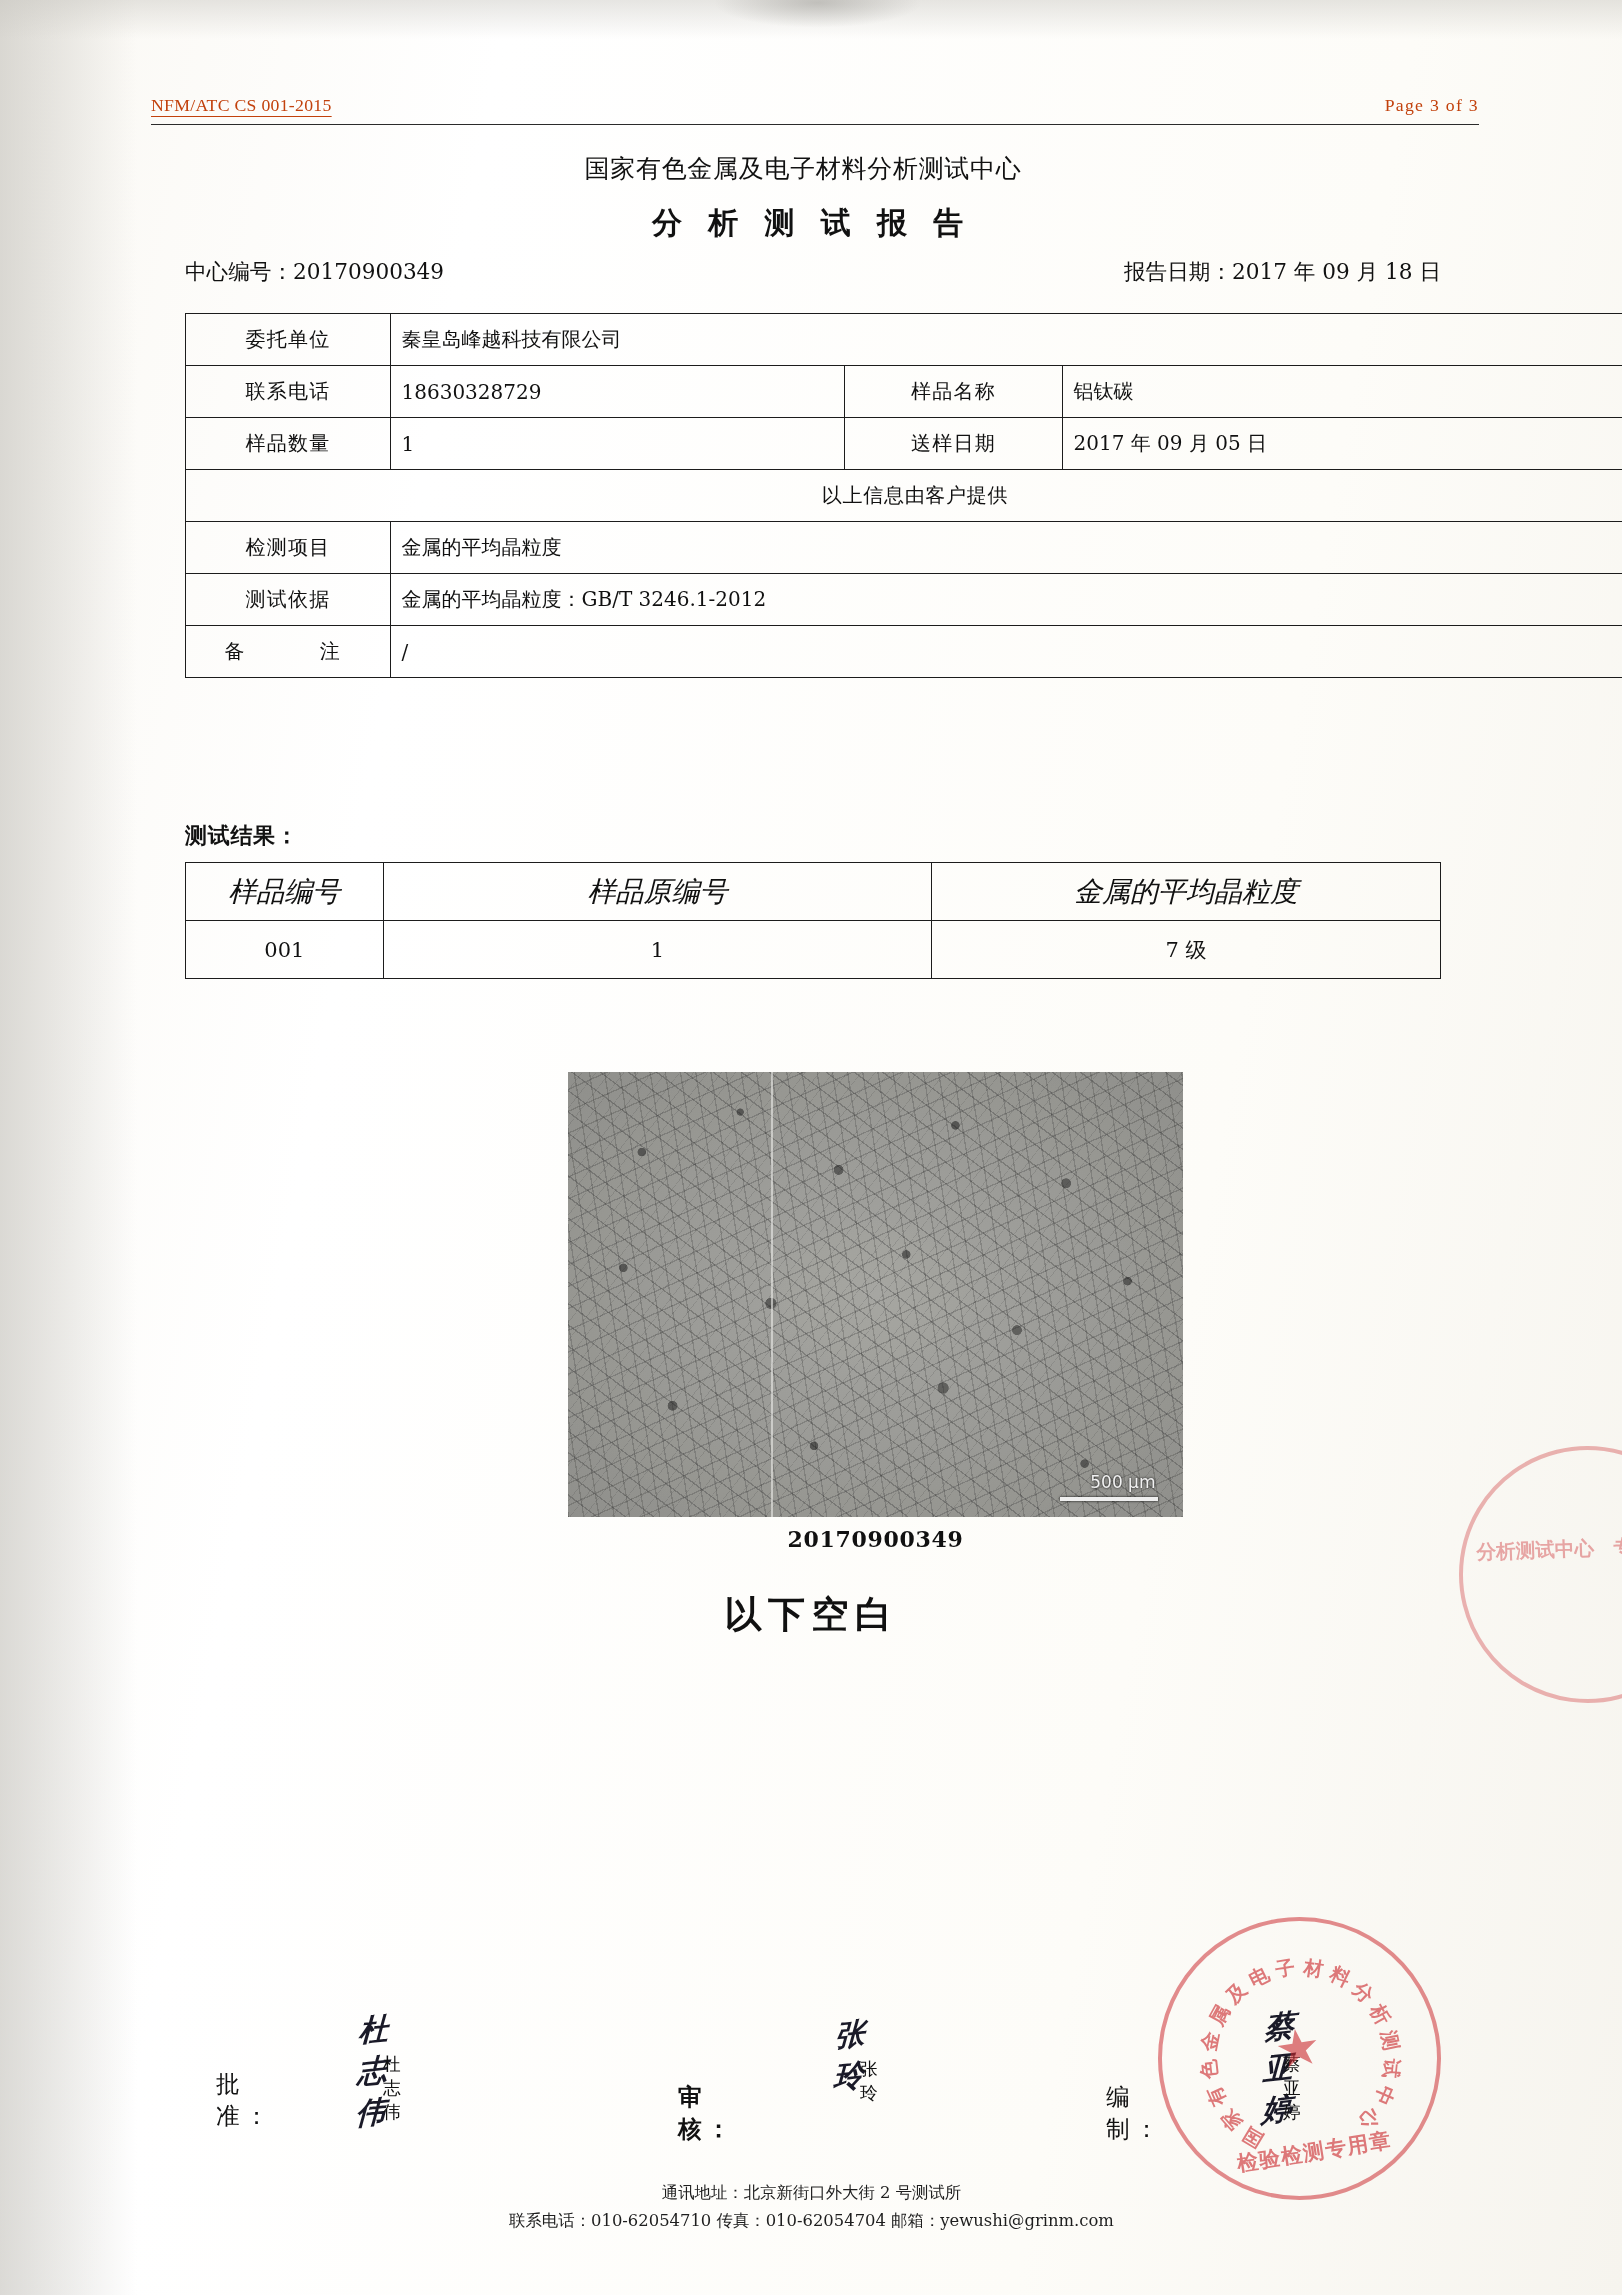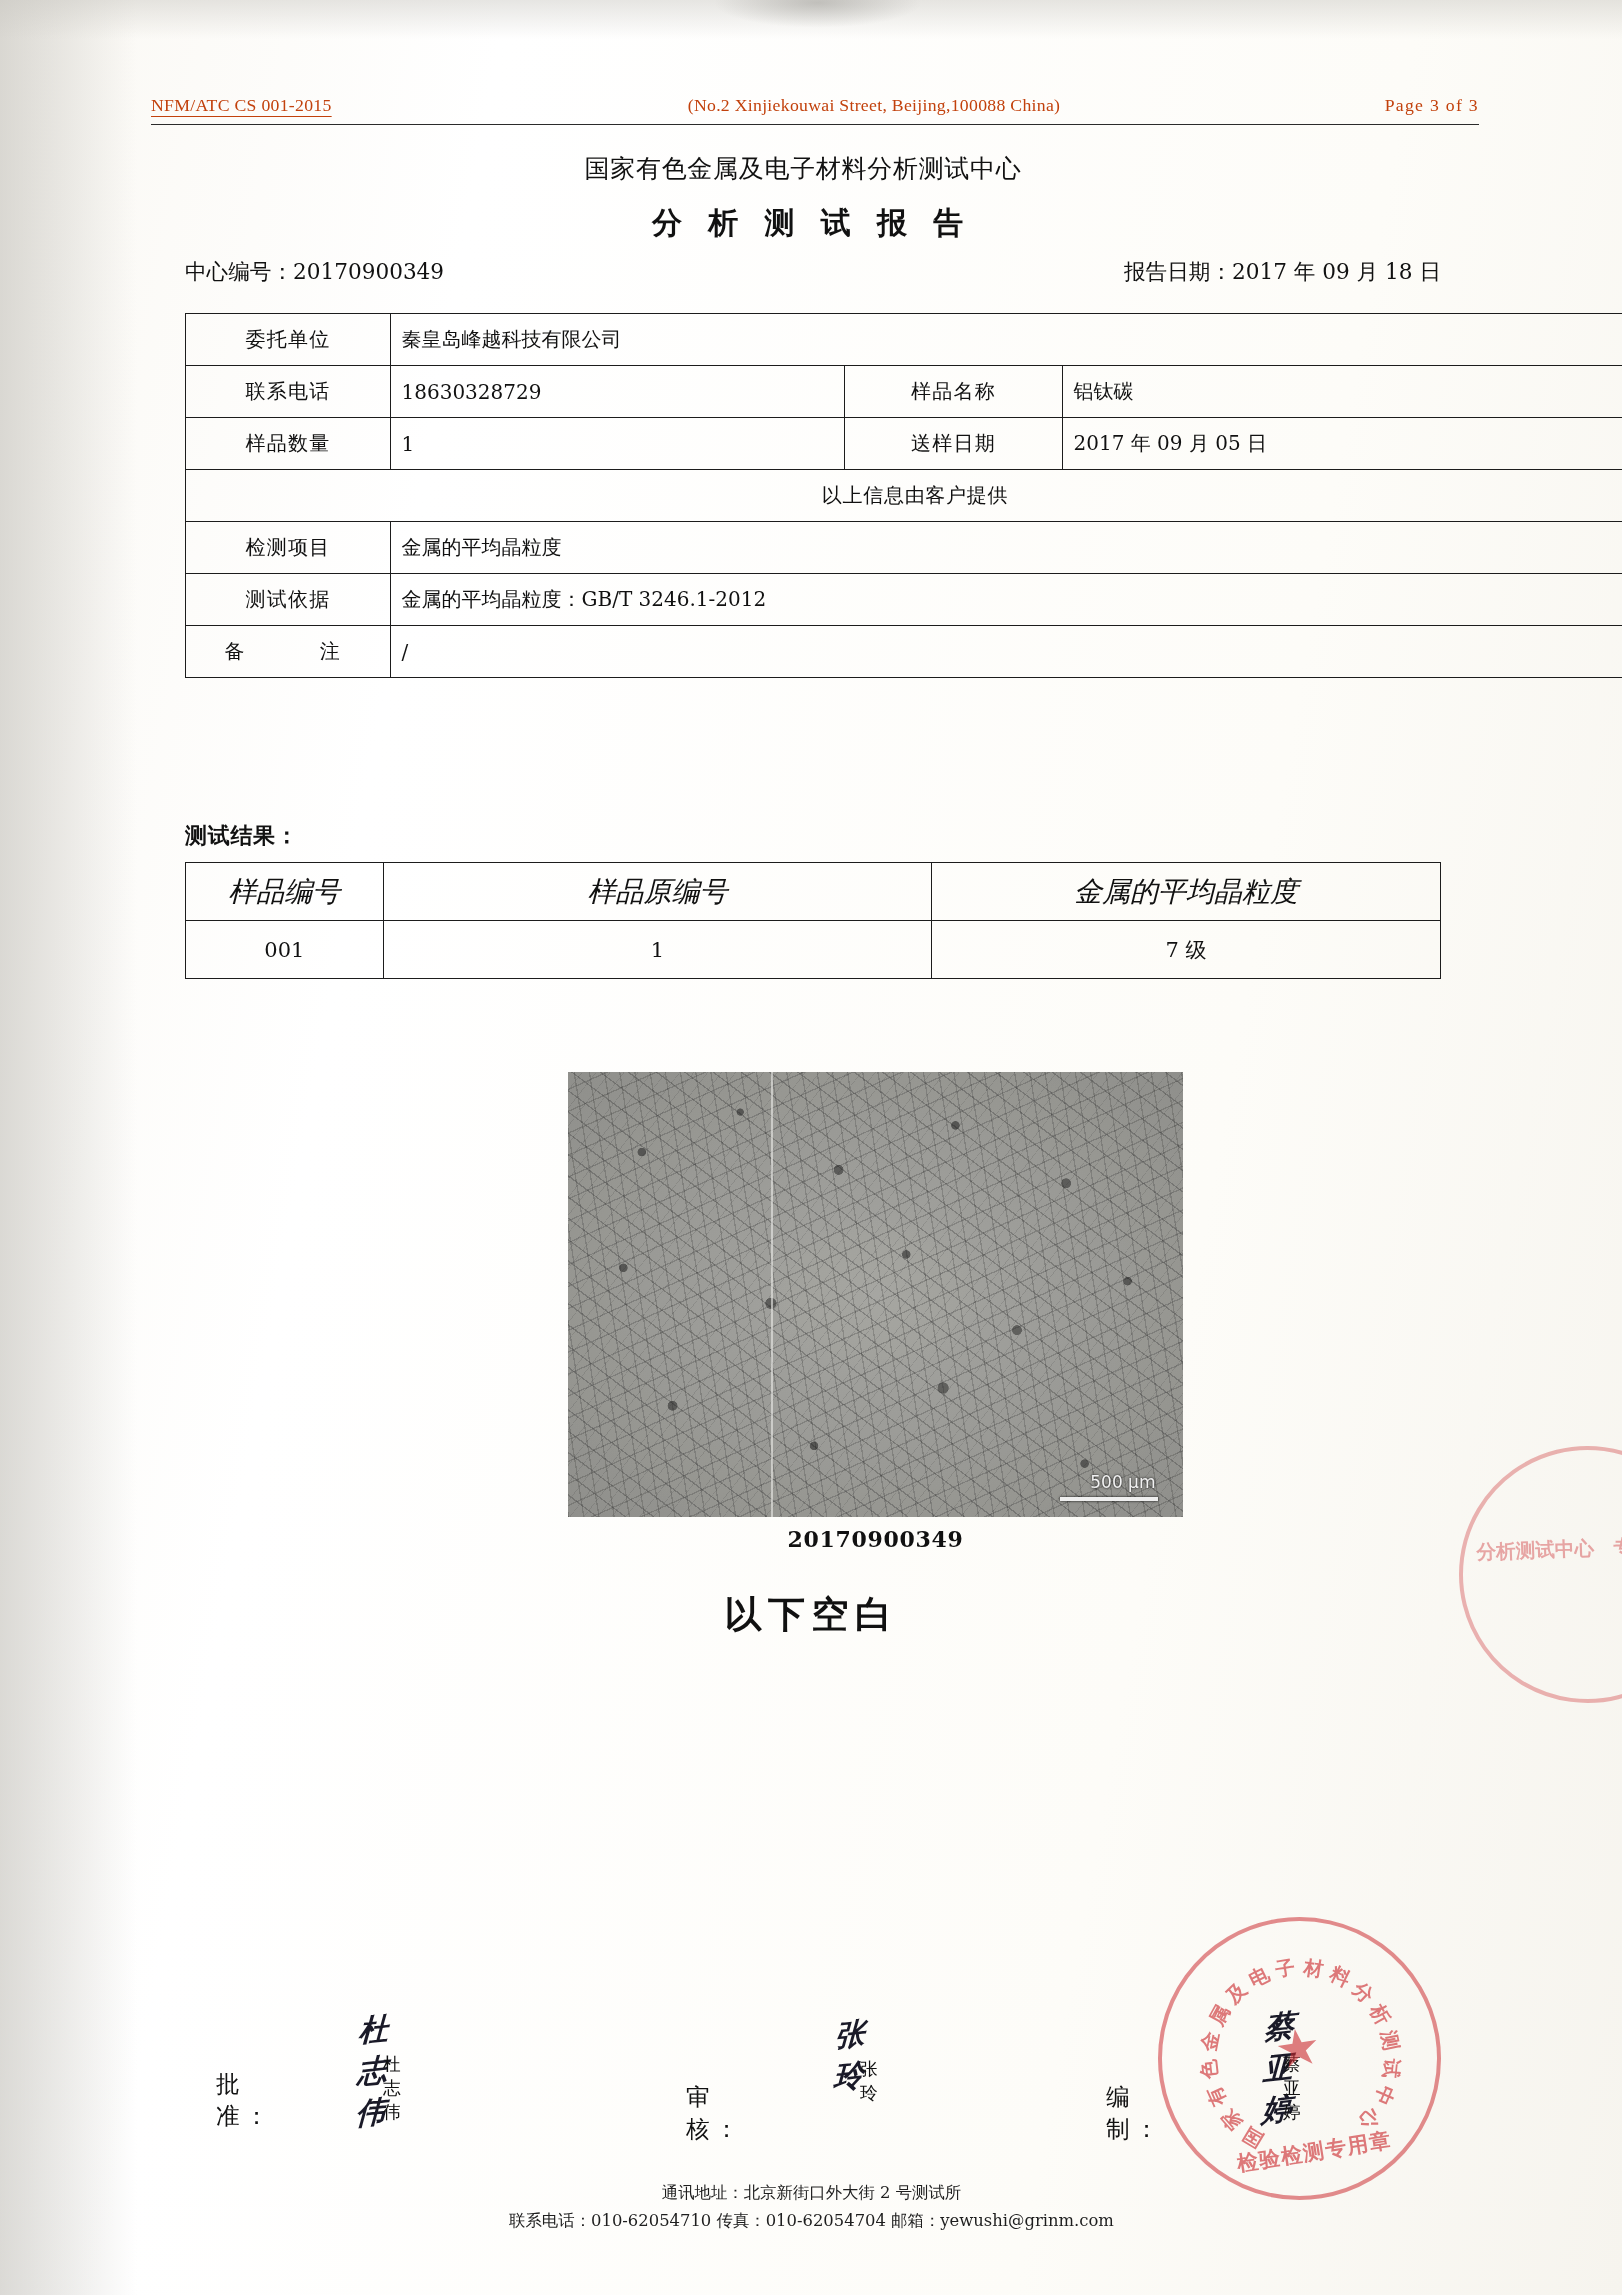--- a/index.html
+++ b/index.html
@@ -339,21 +339,20 @@
 <body>
 
 <div class="page">
   <div class="scan-tint"></div>
   <div class="edge-shadow-left"></div>
   <div class="edge-shadow-top"></div>
   <div class="smudge"></div>
 
   <div class="hdr">
     <div class="hdr-left">NFM/ATC CS 001-2015</div>
-    <div class="hdr-mid">(No.2 Xinjiekouwai Street, Beijing,100088 China)</div>
     <div class="hdr-right">Page 3 of 3</div>
   </div>
   <div class="hdr-rule"></div>
 
   <div class="org-title">国家有色金属及电子材料分析测试中心</div>
   <div class="doc-title">分 析 测 试 报 告</div>
 
   <div class="meta-row">
     <div>
       <span>中心编号：</span><span>20170900349</span>
@@ -426,21 +425,21 @@
   <div class="blank-note">以下空白</div>
 
   <div class="sig-area">
     <div class="sig-block" style="left:0; top:52px;">
       <div class="sig-label" style="left:0; top:6.5px;">批　准：</div>
       <div class="sig-hand" style="left:141px; top:-51px;">杜志伟</div>
       <div class="sig-print" style="left:167px; top:-9.2px;">杜志伟</div>
     </div>
 
     <div class="sig-block" style="left:458px; top:52px;">
-      <div class="sig-label" style="left:12px; top:19.6px;">审　核：</div>
+      <div class="sig-label" style="left:4px; top:19.6px;font-weight:bold;">审　核：</div>
       <div class="sig-hand" style="left:160px; top:-46px;">张 玲</div>
       <div class="sig-print" style="left:186px; top:-3.9px;">张玲</div>
     </div>
 
     <div class="sig-block" style="left:890px; top:52px;">
       <div class="sig-label" style="left:0; top:19.6px;">编制：</div>
       <div class="sig-hand" style="left:157px; top:-54px;">蔡亚婷</div>
       <div class="sig-print" style="left:177px; top:-9.2px;">蔡亚婷</div>
     </div>
   </div>

